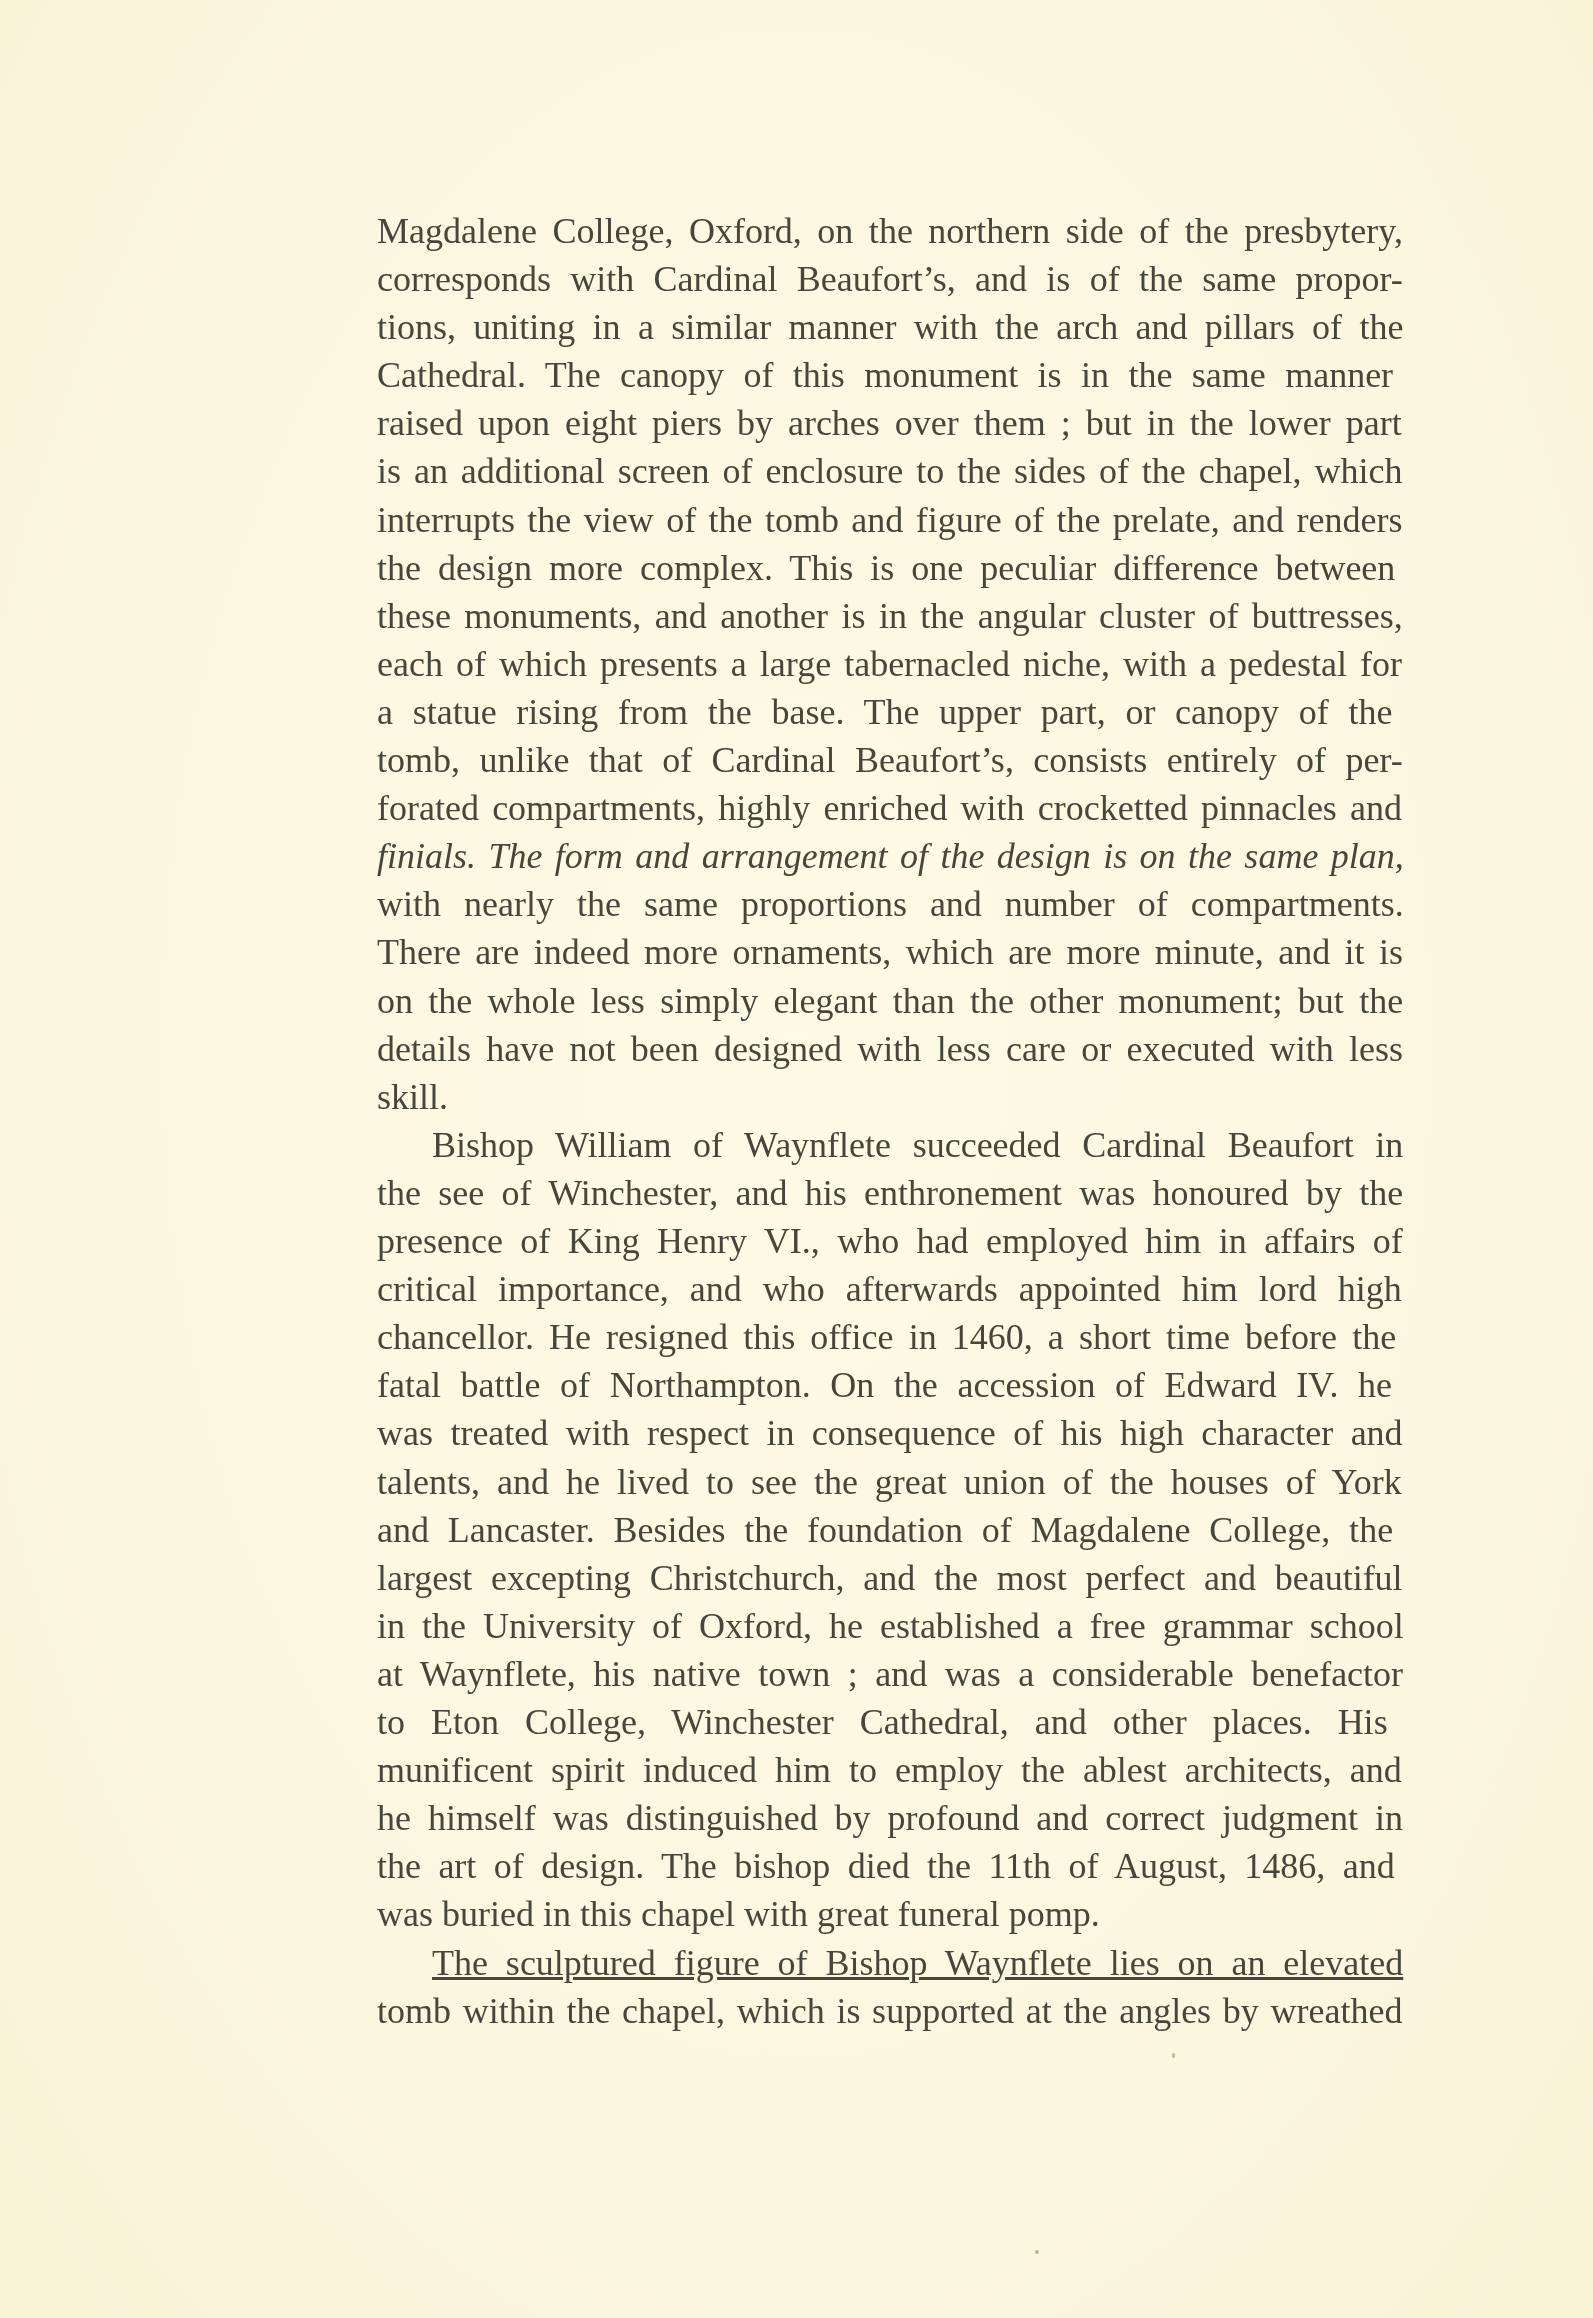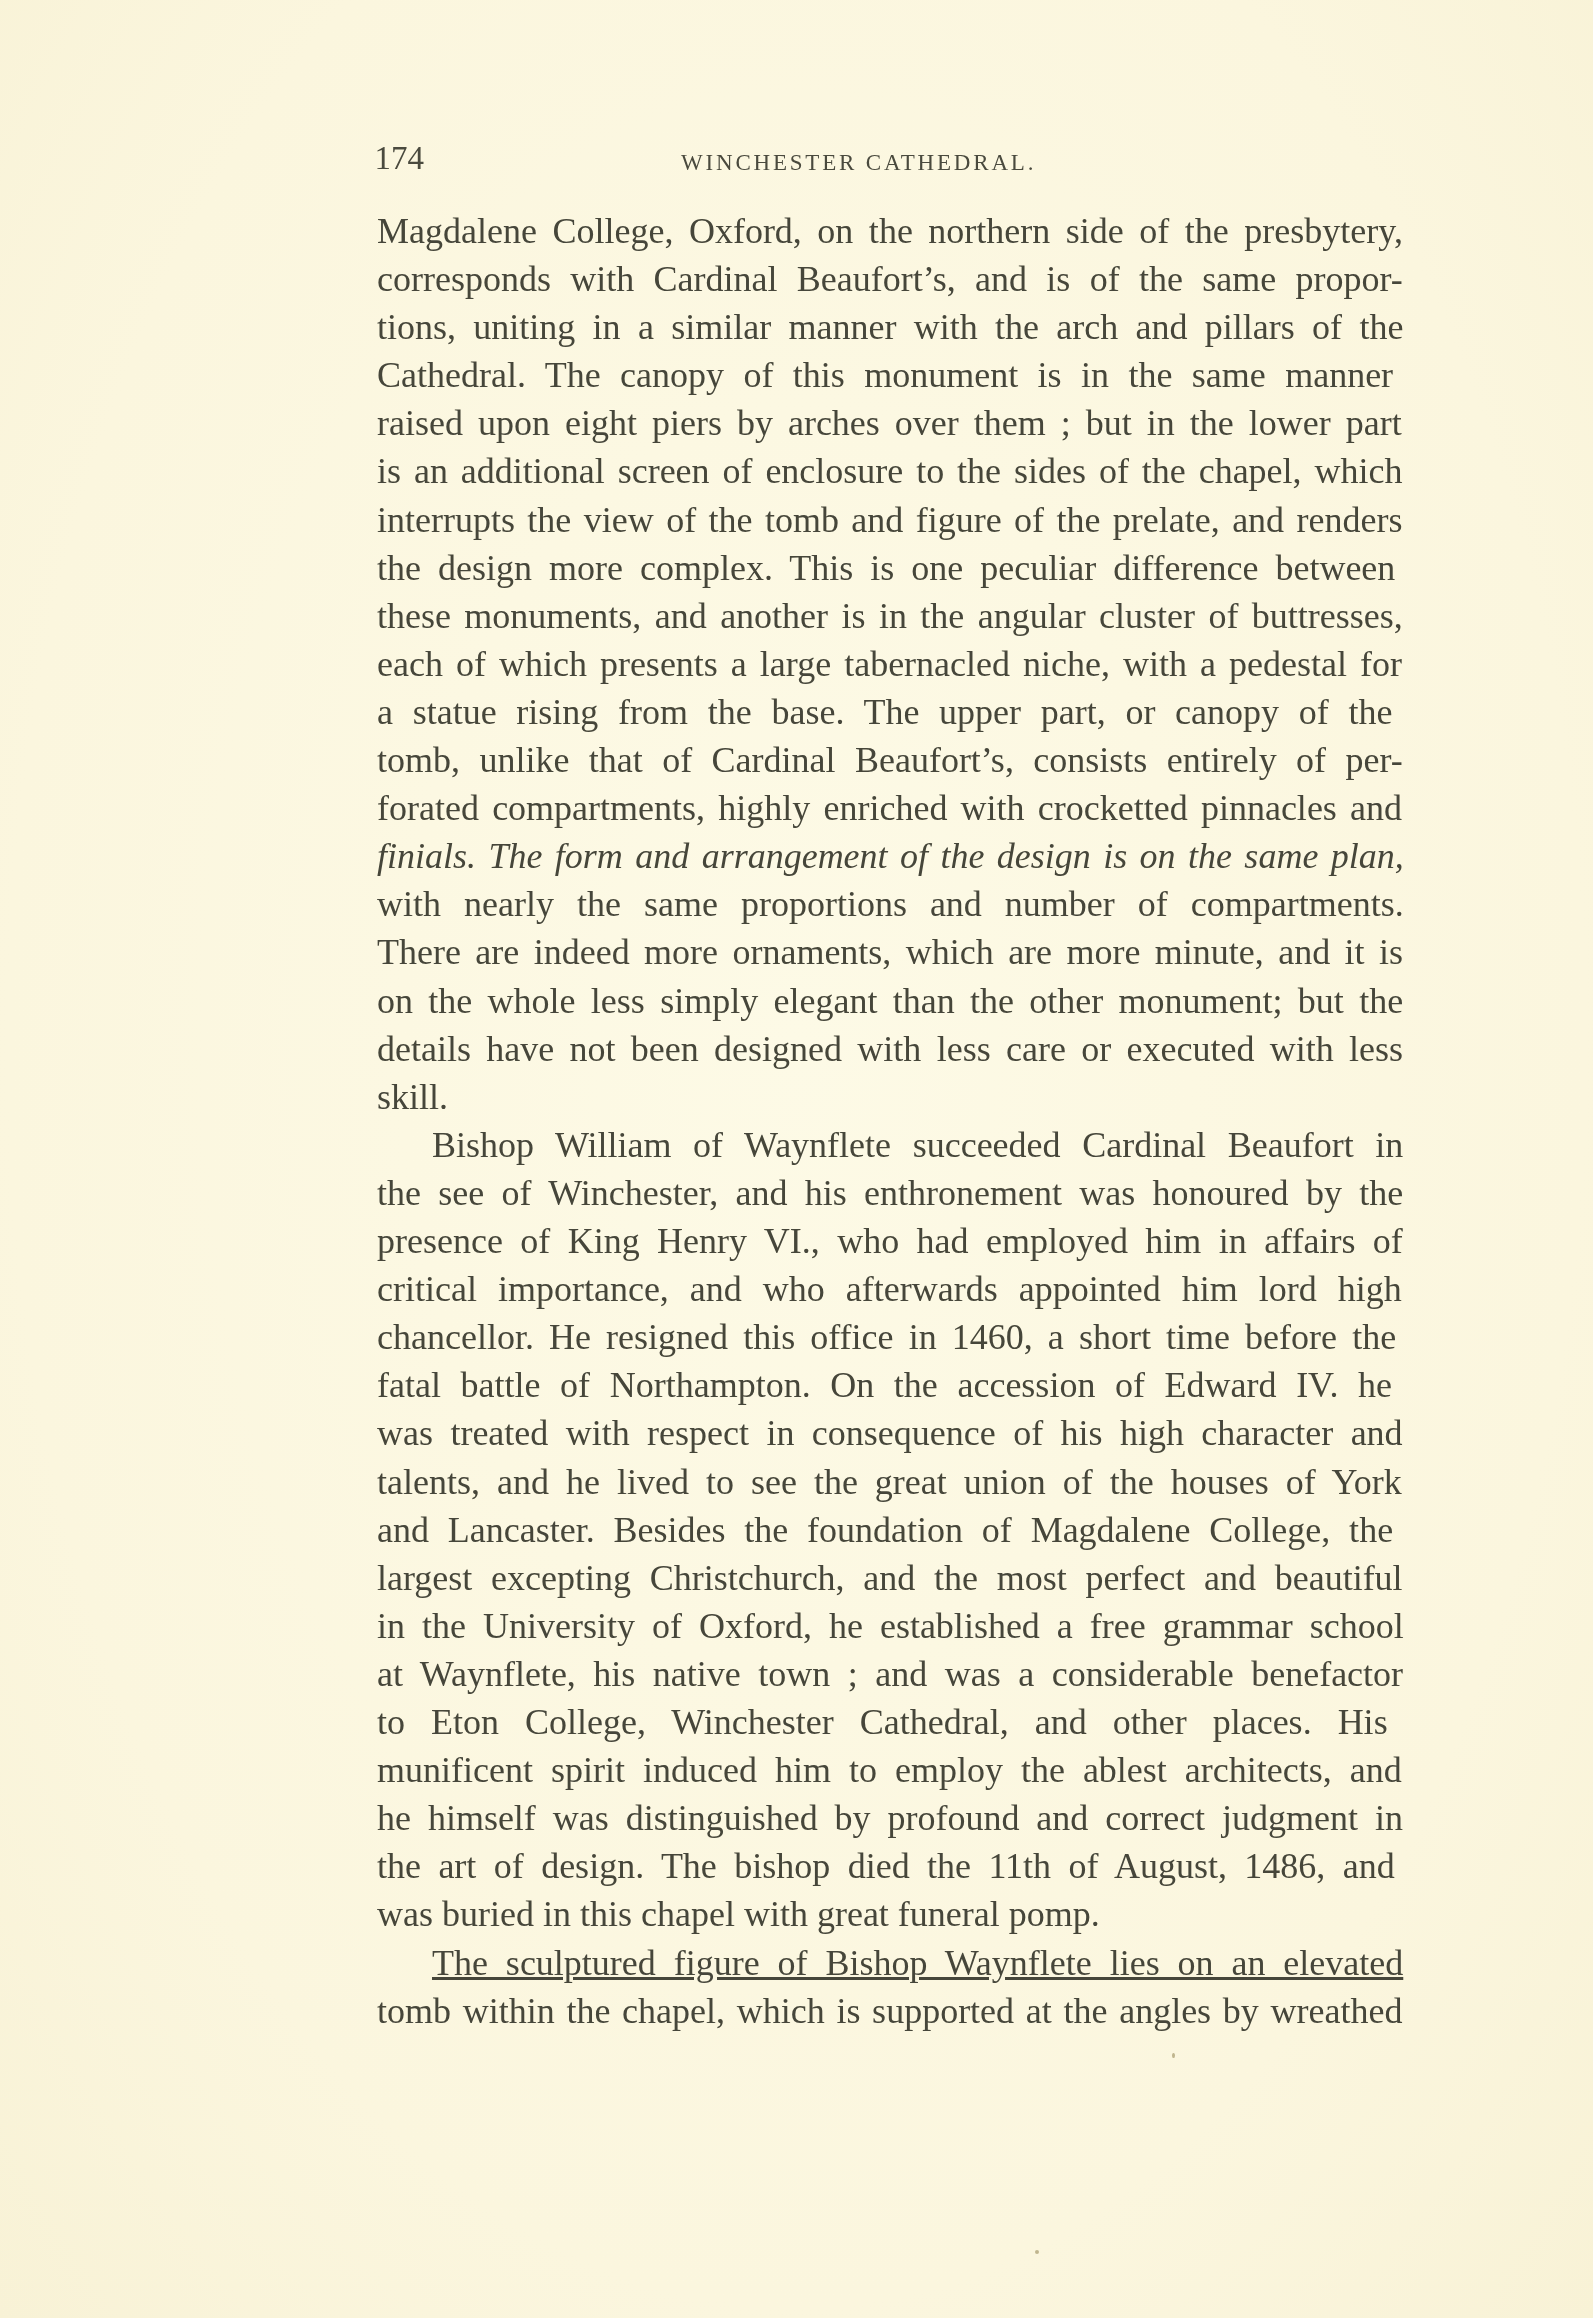--- a/index.html
+++ b/index.html
@@ -82,24 +82,20 @@
     border-radius: 50%;
     background: #9a8a5a;
     opacity: 0.6;
   }
 </style>
 </head>
 <body>
 
 <div class="page">
 
-  <div class="running-head">
-    <span class="page-number">174</span>
-    <span class="running-title">WINCHESTER CATHEDRAL.</span>
-  </div>
 
   <div class="body-text" id="body-text">
     <div class="line" style="top: 0px; text-align-last: left; text-align: left; word-spacing: 6.5px;">Magdalene College, Oxford, on the northern side of the presbytery,</div>
     <div class="line" style="top: 48px; text-align-last: left; text-align: left; word-spacing: 10.3px;">corresponds with Cardinal Beaufort’s, and is of the same propor-</div>
     <div class="line" style="top: 96px; text-align-last: left; text-align: left; word-spacing: 8.3px;">tions, uniting in a similar manner with the arch and pillars of the</div>
     <div class="line" style="top: 144px; text-align-last: left; text-align: left; word-spacing: 10.4px;">Cathedral.  The canopy of this monument is in the same manner</div>
     <div class="line" style="top: 192px; text-align-last: left; text-align: left; word-spacing: 6px;">raised upon eight piers by arches over them ; but in the lower part</div>
     <div class="line" style="top: 240px; text-align-last: left; text-align: left; word-spacing: 3.9px;">is an additional screen of enclosure to the sides of the chapel, which</div>
     <div class="line" style="top: 289px; text-align-last: left; text-align: left; word-spacing: 3.4px;">interrupts the view of the tomb and figure of the prelate, and renders</div>
     <div class="line" style="top: 337px; text-align-last: left; text-align: left; word-spacing: 8px;">the design more complex.  This is one peculiar difference between</div>

